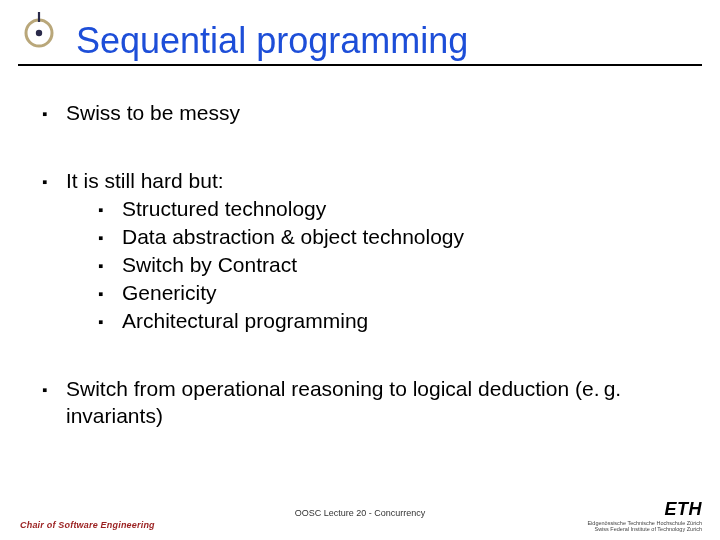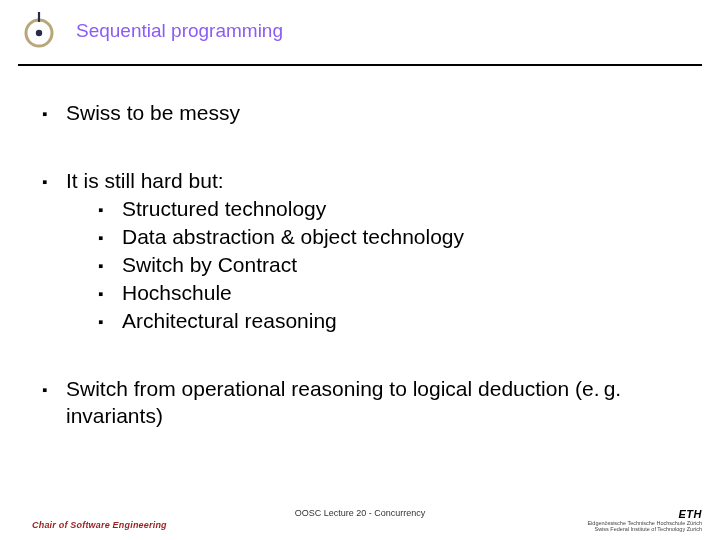--- a/index.html
+++ b/index.html
@@ -1,39 +1,39 @@
 <!DOCTYPE html>
 <html><head>
 <meta charset="utf-8">
 <style>
   * { margin: 0; padding: 0; box-sizing: border-box; }
   html, body { width: 720px; height: 540px; font-family: Verdana, Geneva, sans-serif; background: #fff; color: #000; }
   .slide { position: relative; width: 720px; height: 540px; }
 
   .header { position: absolute; top: 10px; left: 0; right: 0; height: 55px; }
   .logo { position: absolute; left: 18px; top: 2px; }
-  .title { position: absolute; left: 76px; top: 10px; font-size: 19px; color: #8b5cf6; }
+  .title { position: absolute; left: 76px; top: 10px; font-size: 36px; color: #1d4ed8; }
   .hr { position: absolute; left: 18px; right: 18px; top: 54px; height: 1.5px; background: #000; }
 
   .body { position: absolute; top: 100px; left: 38px; right: 38px; font-size: 21px; line-height: 1.28; }
 
   .b-item { display: flex; margin: 0; }
   .b-item .mk { flex: 0 0 auto; width: 28px; font-size: 15px; line-height: 28px; text-align: left; padding-left: 4px; }
   .b-item .tx { flex: 1 1 auto; }
 
   .sub { padding-left: 56px; }
   .sub .b-item .mk { width: 28px; }
 
   .gap-lg { height: 40px; }
 
   .footer { position: absolute; left: 0; right: 0; bottom: 10px; height: 22px; font-size: 9px; }
-  .footer-left { position: absolute; left: 20px; bottom: 0; color: #9a1f1f; font-style: italic; font-weight: bold; letter-spacing: 0.2px; margin-left: 12px; }
+  .footer-left { position: absolute; left: 20px; bottom: 0; color: #9a1f1f; font-style: italic; font-weight: bold; letter-spacing: 0.2px; }
   .footer-center { position: absolute; left: 0; right: 0; bottom: 12px; text-align: center; color: #333; }
   .footer-right { position: absolute; right: 18px; bottom: -2px; text-align: right; }
-  .eth { font-weight: 900; font-size: 11px; letter-spacing: 0.5px; font-style: italic; }
+  .eth { font-weight: 900; font-size: 18px; letter-spacing: 0.5px; font-style: italic; }
   .eth-sub { font-size: 5.5px; color: #444; line-height: 1.1; }
 </style>
 </head>
 <body>
 
 <div class="slide">
 
   <div class="header">
     <div class="logo">
       <svg width="42" height="42" viewBox="0 0 42 42">
@@ -68,25 +68,25 @@
       <div class="b-item">
         <div class="mk">▪</div>
         <div class="tx">Data abstraction &amp; object technology</div>
       </div>
       <div class="b-item">
         <div class="mk">▪</div>
         <div class="tx">Switch by Contract</div>
       </div>
       <div class="b-item">
         <div class="mk">▪</div>
-        <div class="tx">Hochschule</div>
+        <div class="tx">Genericity</div>
       </div>
       <div class="b-item">
         <div class="mk">▪</div>
-        <div class="tx">Architectural reasoning</div>
+        <div class="tx">Architectural programming</div>
       </div>
     </div>
 
     <div class="gap-lg"></div>
 
     <div class="b-item">
       <div class="mk">▪</div>
       <div class="tx">Switch from operational reasoning to logical deduction (e. g. invariants)</div>
     </div>
 

